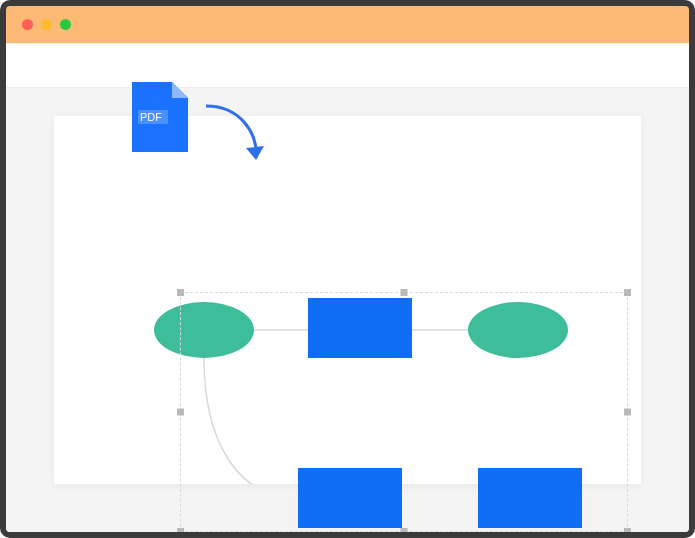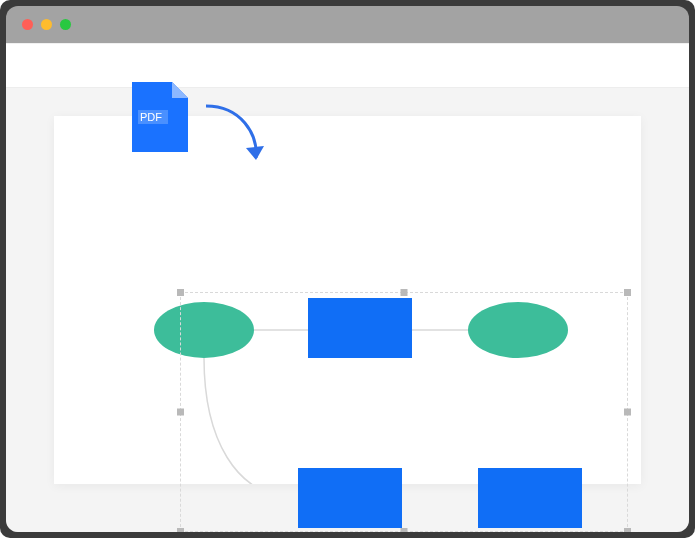--- a/index.html
+++ b/index.html
@@ -15,22 +15,22 @@
     inset: 0;
     background: #3b3b3b;
     border-radius: 10px;
   }
   .window {
     position: absolute;
     left: 6px;
     top: 6px;
     right: 6px;
     bottom: 6px;
-    background: #a3a3a3;
-    border-radius: 12px;
+    background: #fdba74;
+    border-radius: 4px;
     overflow: hidden;
   }
   .titlebar {
     height: 38px;
     border-bottom: 1px solid #f0f0f0;
     display: flex;
     align-items: center;
     padding: 0 16px;
     gap: 8px;
   }

